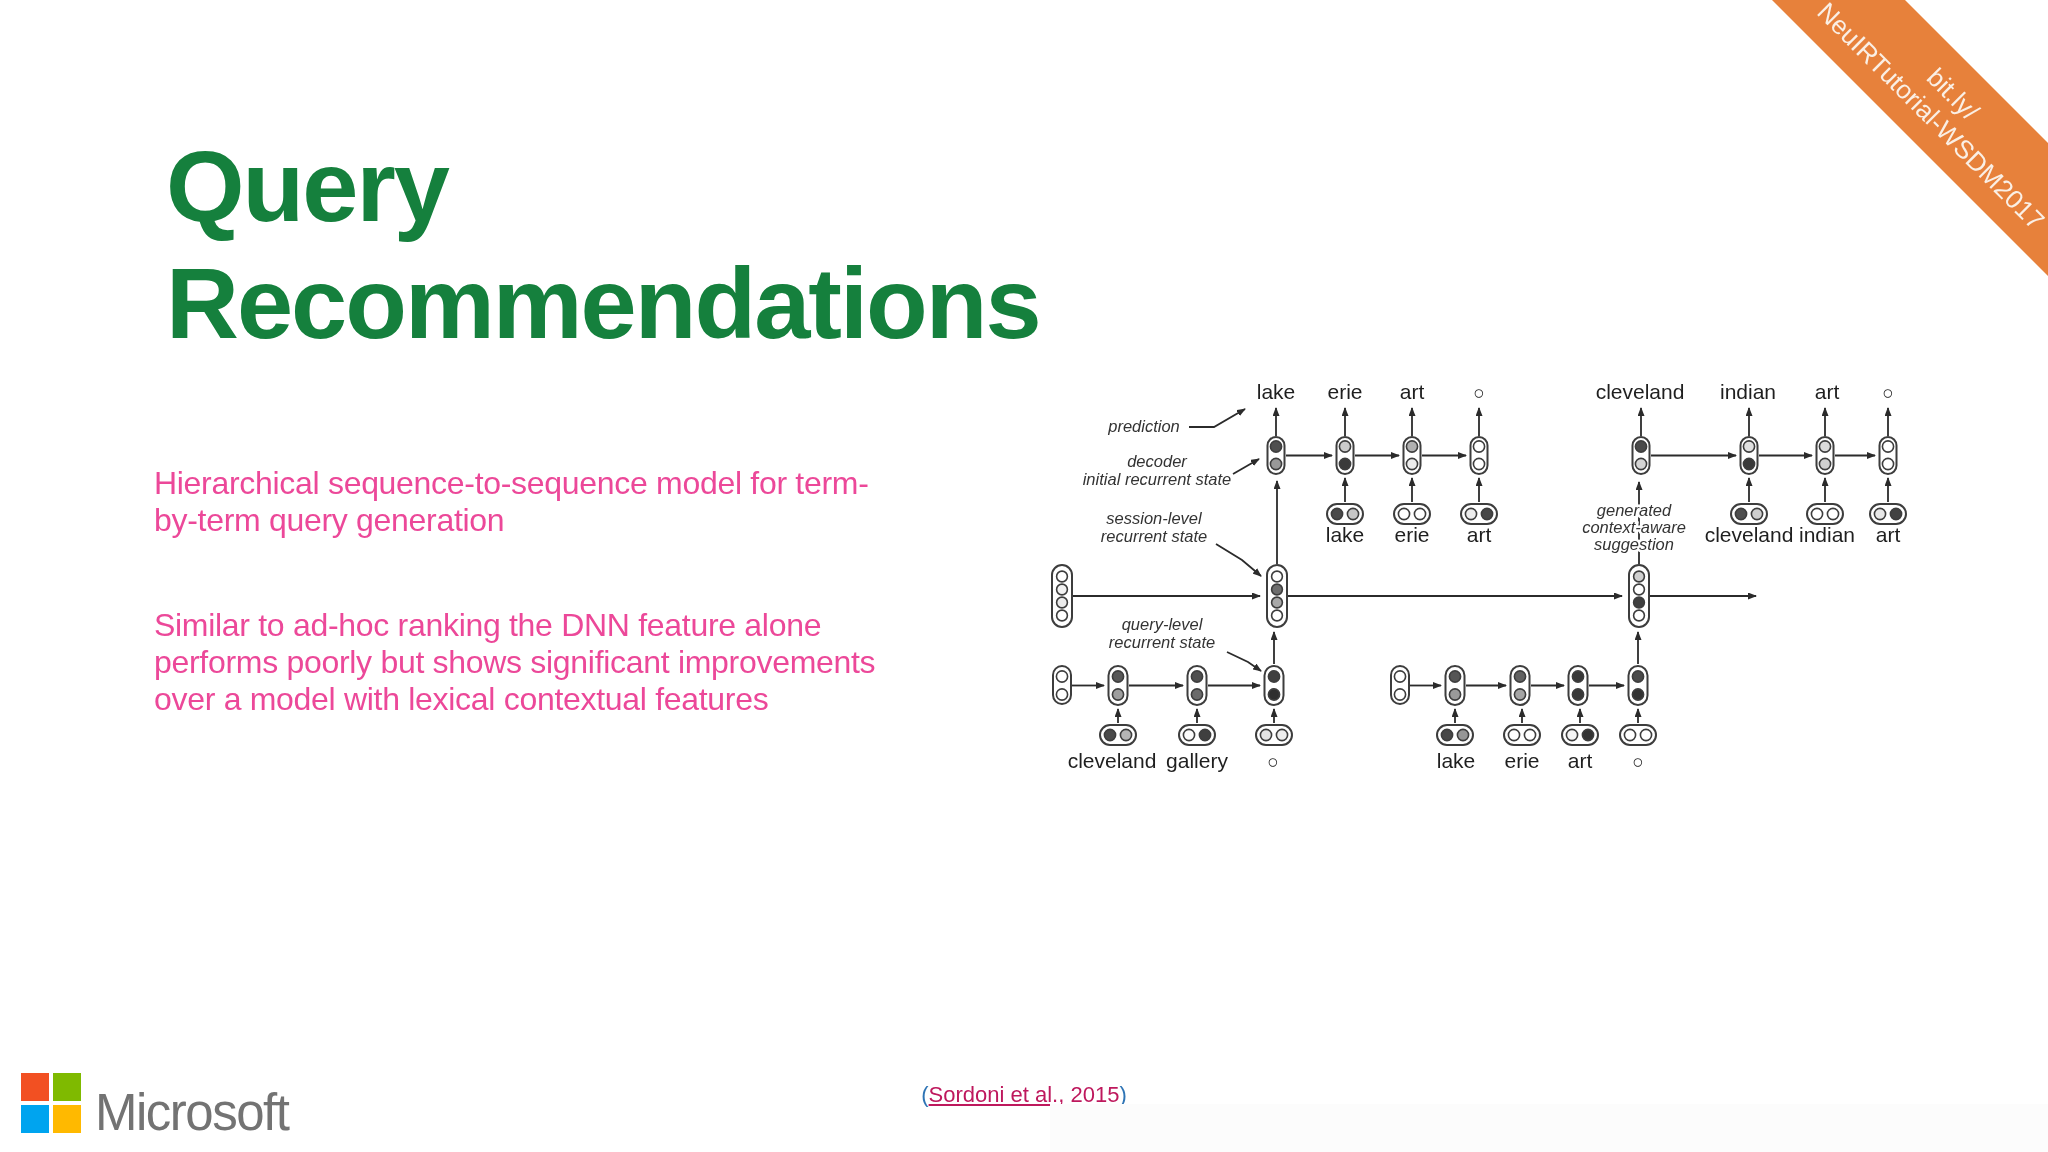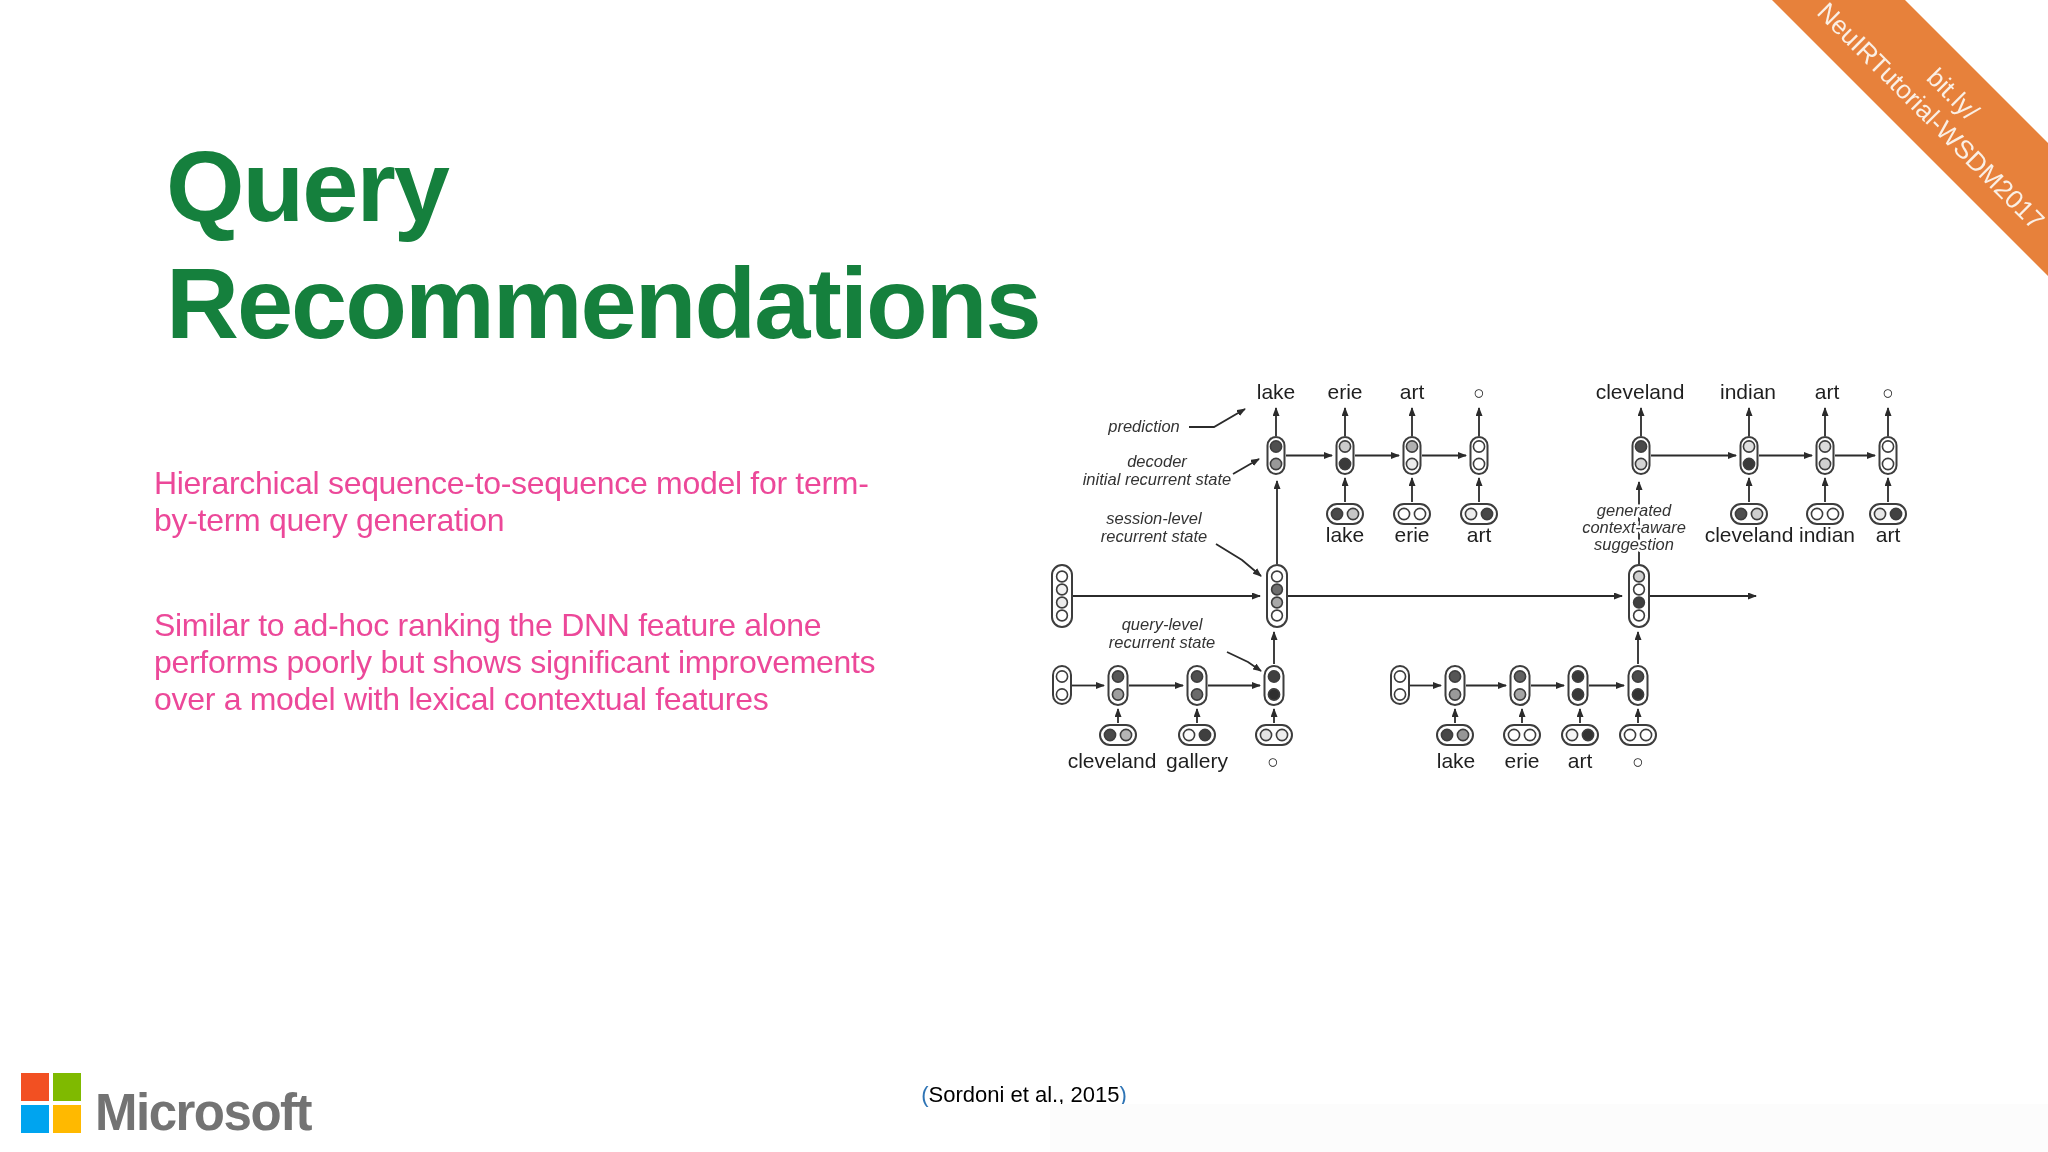--- a/index.html
+++ b/index.html
@@ -30,28 +30,28 @@
   .ann{font-size:16.5px;font-style:italic;fill:#333333;text-anchor:middle;}
   .halo{paint-order:stroke;stroke:#ffffff;stroke-width:5px;}
   .ribbon-svg{left:1700px;top:0;width:348px;height:348px;}
   .ribbon-text{
     font-family:"Liberation Sans", sans-serif;font-size:26px;fill:#FAEFE5;text-anchor:middle;
   }
   .citation{
     left:0;top:1082px;width:2048px;text-align:center;
     font-size:22px;color:#2E74B5;
   }
-  .citation a{color:#000000;cursor:pointer;}
+  .citation a{color:#be185d;text-decoration:underline;cursor:pointer;}
   .ms-logo-square{width:28px;height:28px;position:absolute;}
   .sq-tl{left:0;top:0;}
   .sq-tr{left:32px;top:0;}
   .sq-bl{left:0;top:32px;}
   .sq-br{left:32px;top:32px;}
   .ms-wordmark{
-    left:95px;top:1087px;font-size:51px;line-height:51px;font-weight:700;
+    left:95px;top:1087px;font-size:51px;line-height:51px;font-weight:400;
     letter-spacing:-1.5px;color:#737373;
   }
   .bottom-band{left:1050px;top:1104px;width:998px;height:48px;background:#fcfcfc;}
 </style>
 </head>
 <body>
 
 <div class="abs slide-title">Query
 Recommendations</div>
 

